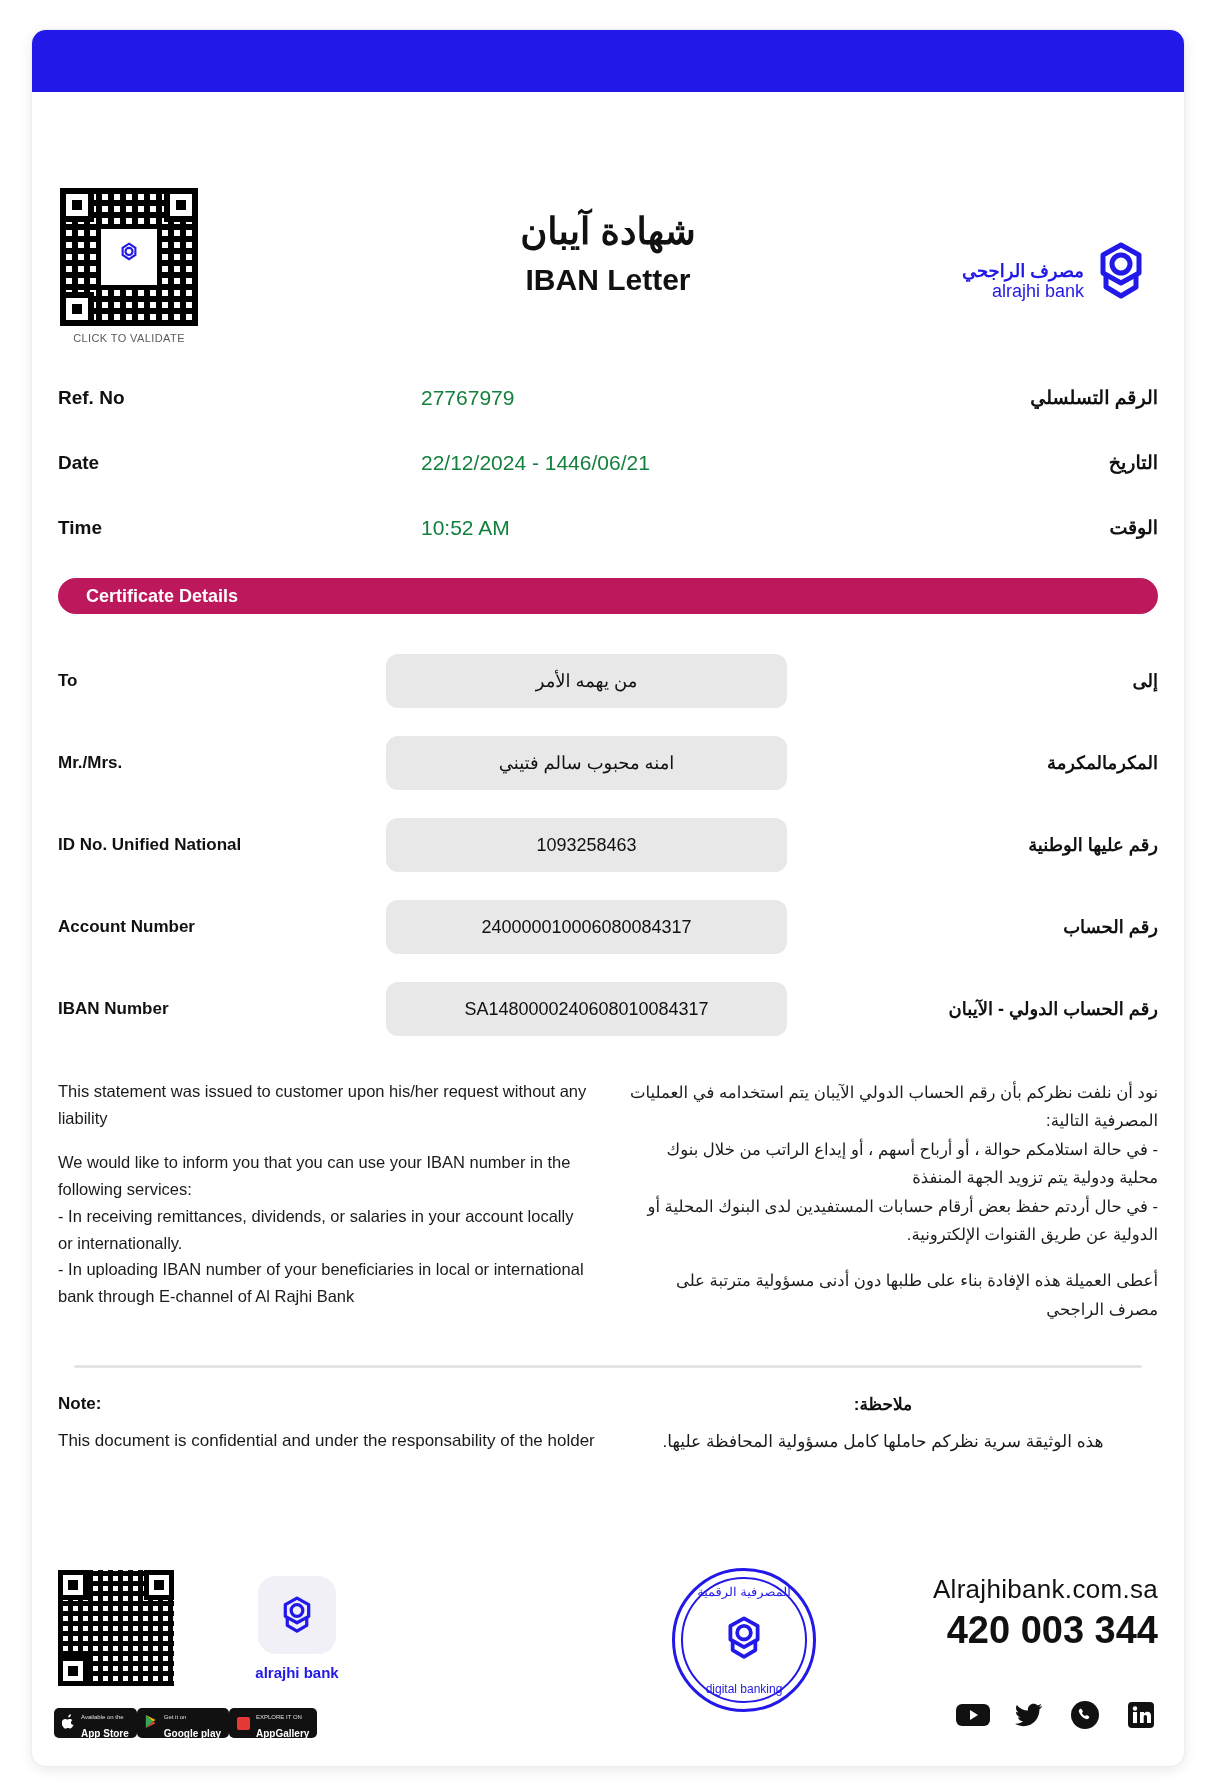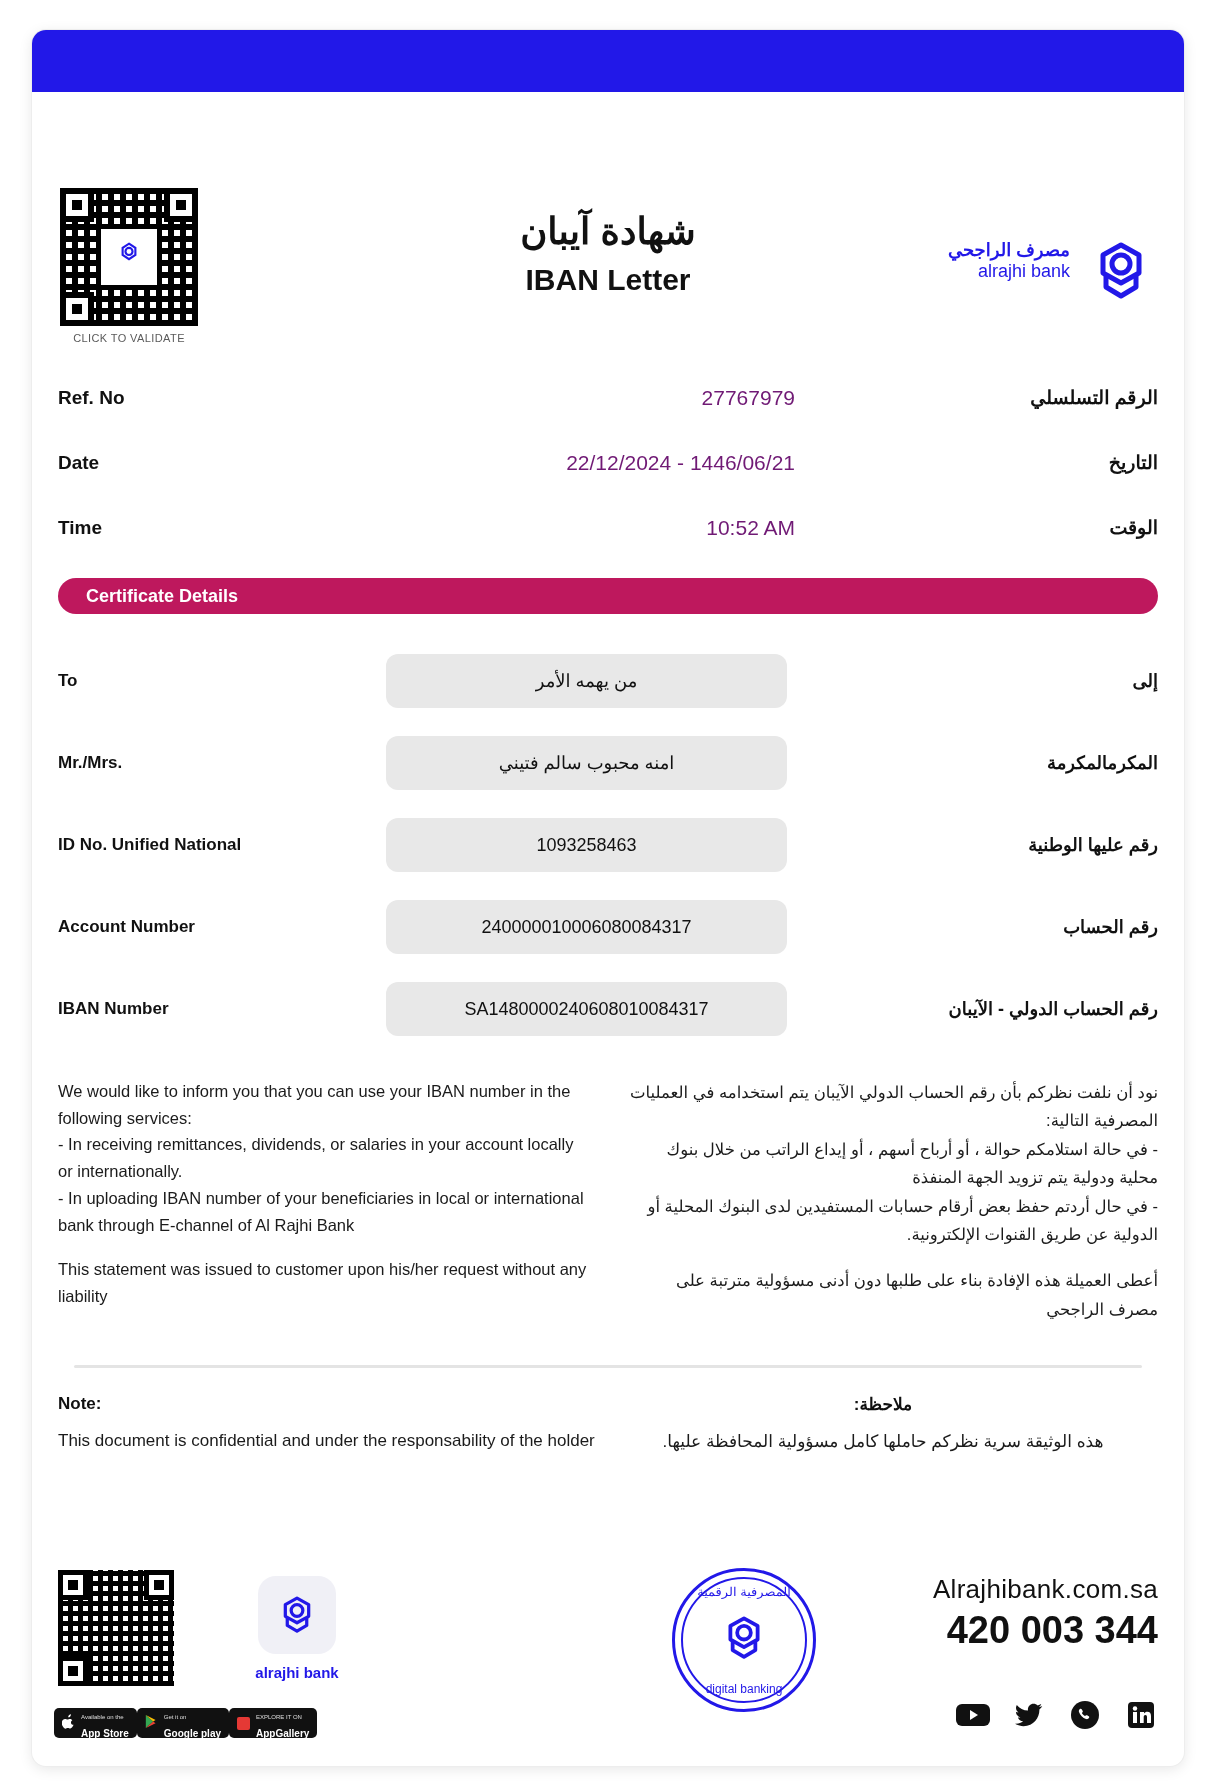--- a/index.html
+++ b/index.html
@@ -107,22 +107,21 @@
     font-size: 30px;
     font-weight: bold;
     color: #111;
     margin-top: 10px;
   }
   .brand {
     position: absolute;
     right: 26px;
     top: 148px;
     display: flex;
-    align-items: flex-start;
-    gap: 14px;
+    align-items: flex-end;
   }
   .brand-text {
     text-align: right;
     line-height: 1.15;
   }
   .brand-ar {
     font-size: 18px;
     font-weight: bold;
     color: #2218e8;
     direction: rtl;
@@ -144,23 +143,23 @@
     height: 65px;
   }
   .meta-en {
     width: 33%;
     font-size: 19px;
     font-weight: bold;
     color: #111;
   }
   .meta-val {
     width: 34%;
-    text-align: right;
+    text-align: left;
     font-size: 21px;
-    color: #701a75;
+    color: #15803d;
   }
   .meta-ar {
     width: 33%;
     text-align: right;
     font-size: 19px;
     font-weight: bold;
     color: #111;
     direction: rtl;
   }
 
@@ -516,24 +515,24 @@
       </div>
       <div class="det-row">
         <div class="det-en">IBAN Number</div>
         <div class="det-box">SA1480000240608010084317</div>
         <div class="det-ar">رقم الحساب الدولي - الآيبان</div>
       </div>
     </div>
 
     <div class="body-text">
       <div class="col-en">
+        <p>This statement was issued to customer upon his/her request without any liability</p>
         <p style="white-space:pre-line">We would like to inform you that you can use your IBAN number in the following services:
 - In receiving remittances, dividends, or salaries in your account locally or internationally.
 - In uploading IBAN number of your beneficiaries in local or international bank through E-channel of Al Rajhi Bank</p>
-        <p>This statement was issued to customer upon his/her request without any liability</p>
       </div>
       <div class="col-ar">
         <p style="white-space:pre-line">نود أن نلفت نظركم بأن رقم الحساب الدولي الآيبان يتم استخدامه في العمليات المصرفية التالية:
 - في حالة استلامكم حوالة ، أو أرباح أسهم ، أو إيداع الراتب من خلال بنوك محلية ودولية يتم تزويد الجهة المنفذة
 - في حال أردتم حفظ بعض أرقام حسابات المستفيدين لدى البنوك المحلية أو الدولية عن طريق القنوات الإلكترونية.</p>
         <p>أعطى العميلة هذه الإفادة بناء على طلبها دون أدنى مسؤولية مترتبة على مصرف الراجحي</p>
       </div>
     </div>
 
     <div class="divider"></div>

